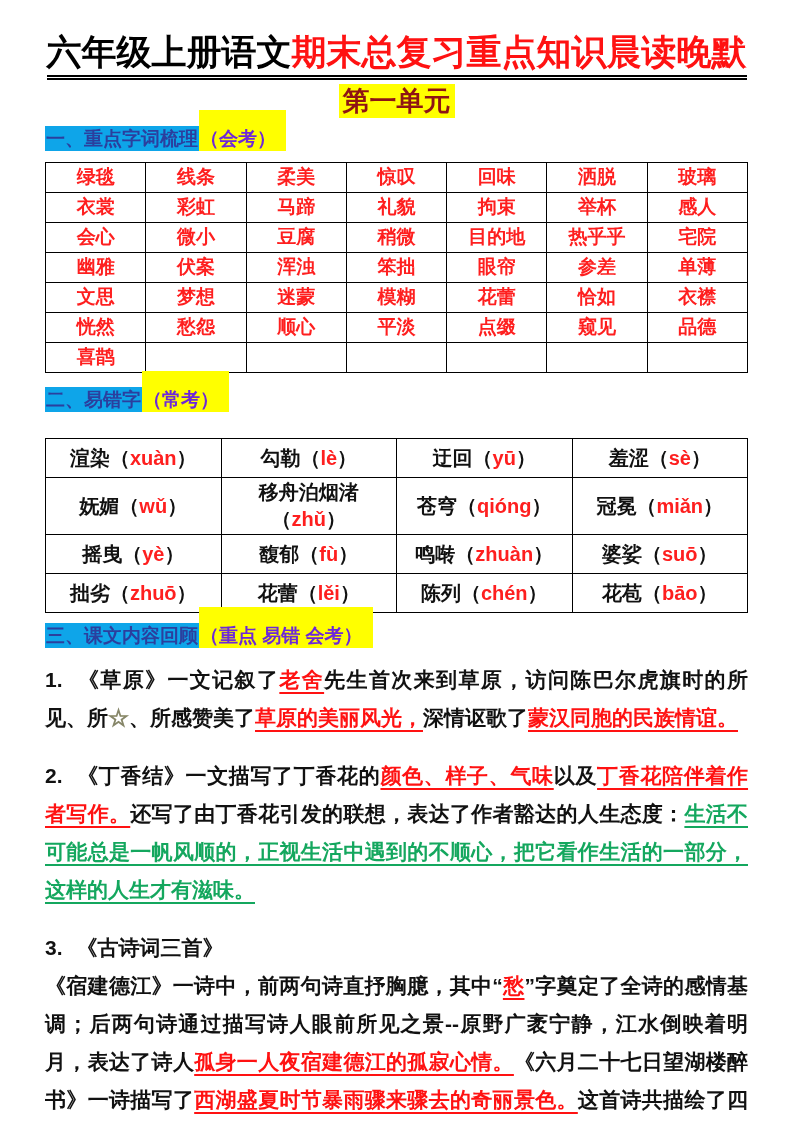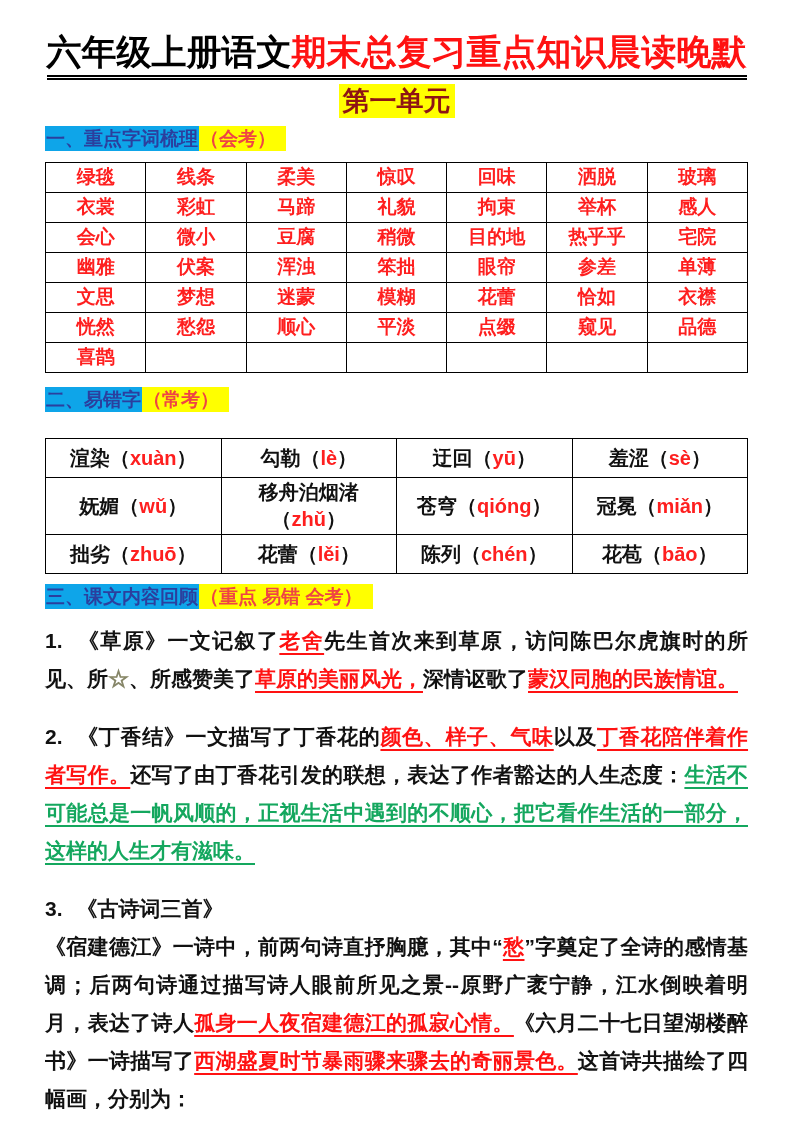--- a/index.html
+++ b/index.html
@@ -18,21 +18,21 @@
   .doc-title .t-red{color:#ff1212;}
   
   .unit-wrap{text-align:center;margin:2px 0 6px 0;}
   .unit-heading{
     display:inline-block;background:#ffff00;color:#8e1414;
     font-size:27px;line-height:1.2;padding:1px 4px;
   }
   
   .sec-heading{font-size:19px;line-height:1.35;margin:8px 0 10px 0;}
   .sec-heading .h-blue{background:#0ea5e9;color:#2b3f9e;padding:2px 1px;}
-  .sec-heading .h-red{background:#ffff00;color:#ef4444;padding:2px 10px 2px 1px;}
+  .sec-heading .h-red{background:#ffff00;color:#6d28d9;padding:18px 10px 2px 1px;}
   .sec-heading.h2{margin-top:14px;margin-bottom:26px;}
   .sec-heading.h3{margin-top:10px;margin-bottom:12px;}
   
   table{border-collapse:collapse;width:100%;table-layout:fixed;}
   td{border:1px solid #000;text-align:center;vertical-align:middle;}
   .word-table{margin:0 0 4px 0;border-radius:21px;}
   .word-table td{height:27px;color:#fe1f1f;font-size:19px;}
   .pinyin-table td{height:36px;font-size:20px;color:#111;}
   .pinyin-table .py{color:#fe1f1f;}
   .pinyin-table{margin:0 0 2px 0;}
@@ -144,20 +144,26 @@
           <td><span class="wd">迂回</span>（<span class="py">yū</span>）</td>
           <td><span class="wd">羞涩</span>（<span class="py">sè</span>）</td>
         </tr>
         <tr>
           <td><span class="wd">妩媚</span>（<span class="py">wǔ</span>）</td>
           <td><span class="wd">移舟泊烟渚</span>（<span class="py">zhǔ</span>）</td>
           <td><span class="wd">苍穹</span>（<span class="py">qióng</span>）</td>
           <td><span class="wd">冠冕</span>（<span class="py">miǎn</span>）</td>
         </tr>
         <tr>
+          <td><span class="wd">摇曳</span>（<span class="py">yè</span>）</td>
+          <td><span class="wd">馥郁</span>（<span class="py">fù</span>）</td>
+          <td><span class="wd">鸣啭</span>（<span class="py">zhuàn</span>）</td>
+          <td><span class="wd">婆娑</span>（<span class="py">suō</span>）</td>
+        </tr>
+        <tr>
           <td><span class="wd">拙劣</span>（<span class="py">zhuō</span>）</td>
           <td><span class="wd">花蕾</span>（<span class="py">lěi</span>）</td>
           <td><span class="wd">陈列</span>（<span class="py">chén</span>）</td>
           <td><span class="wd">花苞</span>（<span class="py">bāo</span>）</td>
         </tr>
       </tbody>
   </table>
 
   <div class="sec-heading h3">
     <span class="h-blue">三、课文内容回顾</span><span class="h-red">（重点 易错 会考）</span>

